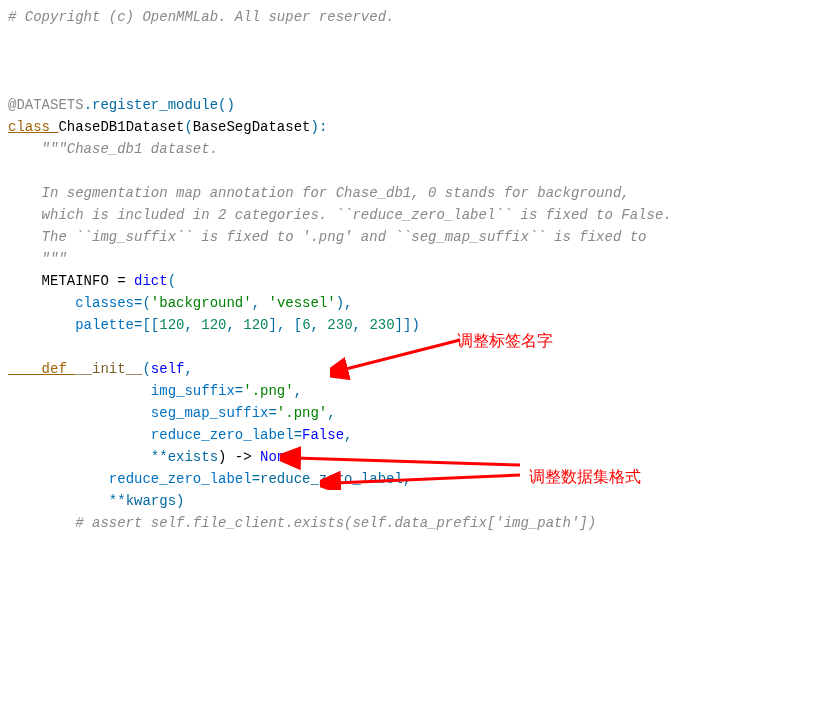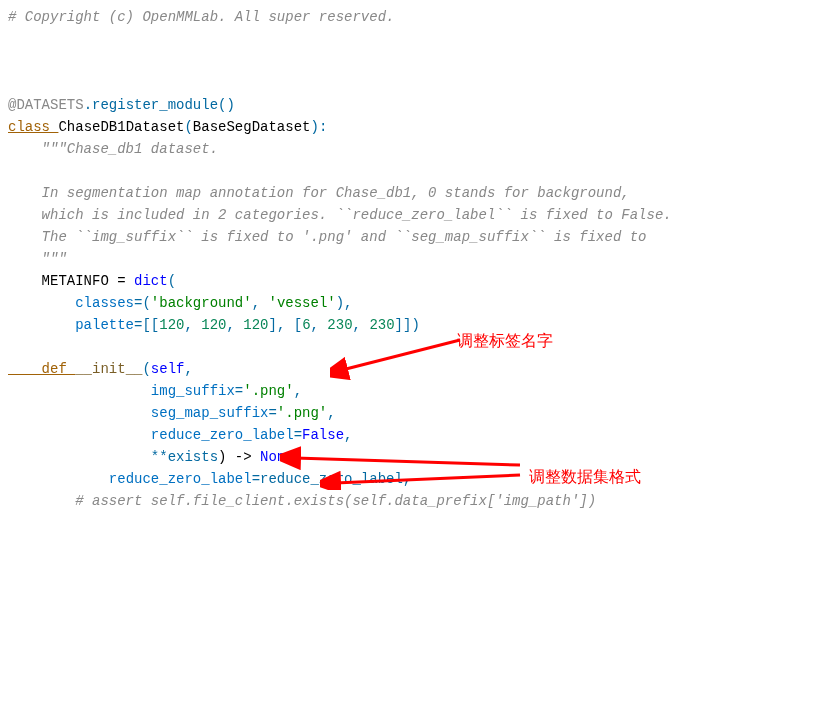--- a/index.html
+++ b/index.html
@@ -78,20 +78,21 @@
 <div class="line"><span class="var">    METAINFO</span><span class="assign"> = </span><span class="dict-kw">dict</span><span class="plain">(</span></div>
 <div class="line"><span class="param">        classes</span><span class="plain">=(</span><span class="string">'background'</span><span class="plain">, </span><span class="string">'vessel'</span><span class="plain">),</span></div>
 <div class="line"><span class="param">        palette</span><span class="plain">=[[</span><span class="num">120</span><span class="plain">, </span><span class="num">120</span><span class="plain">, </span><span class="num">120</span><span class="plain">], [</span><span class="num">6</span><span class="plain">, </span><span class="num">230</span><span class="plain">, </span><span class="num">230</span><span class="plain">]])</span></div>
 <div class="line"></div>
 <div class="line"><span class="keyword">    def </span><span class="defname">__init__</span><span class="plain">(</span><span class="selfp">self</span><span class="plain">,</span></div>
 <div class="line"><span class="plain">                 </span><span class="param">img_suffix</span><span class="plain">=</span><span class="string">'.png'</span><span class="plain">,</span></div>
 <div class="line"><span class="plain">                 </span><span class="param">seg_map_suffix</span><span class="plain">=</span><span class="string">'.png'</span><span class="plain">,</span></div>
 <div class="line"><span class="plain">                 </span><span class="param">reduce_zero_label</span><span class="plain">=</span><span class="boolv">False</span><span class="plain">,</span></div>
 <div class="line"><span class="plain">                 </span><span class="plain">**exists</span><span class="arrowv">) -&gt; </span><span class="nonev">None</span><span class="plain">:</span></div>
 <div class="line"><span class="plain">            </span><span class="param">reduce_zero_label</span><span class="plain">=</span><span class="plain">reduce_zero_label,</span></div>
+<div class="line"><span class="plain">            </span><span class="plain">**kwargs)</span></div>
 <div class="line"><span class="comment">        # assert self.file_client.exists(self.data_prefix['img_path'])</span></div>
 
 </div>
 
 <div class="annot" style="left:457px; top:330px;">调整标签名字</div>
 <div class="annot" style="left:529px; top:466px;">调整数据集格式</div>
 
 <svg class="arrow-svg" style="left:330px; top:330px; width:140px; height:50px;">
   <defs>
     <marker id="ah1" markerWidth="10" markerHeight="8" refX="2" refY="4" orient="auto">

